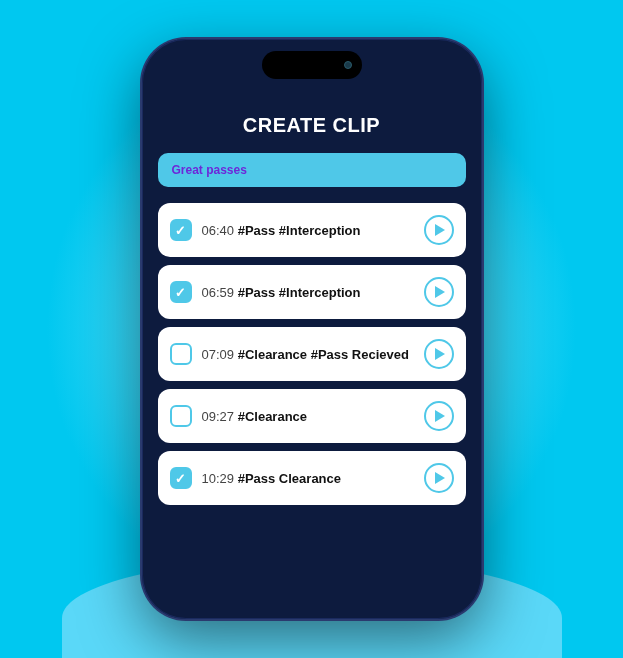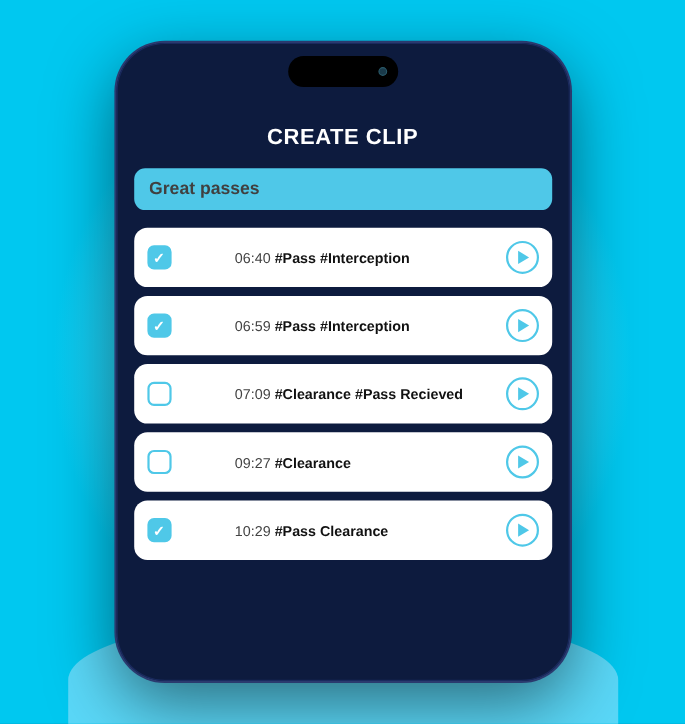--- a/index.html
+++ b/index.html
@@ -20,21 +20,21 @@
     body::before {
       content: '';
       position: absolute;
       top: 0; left: 0; right: 0; bottom: 0;
       background: radial-gradient(ellipse at center, #a0eeff 0%, #00c8f0 60%);
     }
 
     
     .phone {
       position: relative;
-      width: 412px;
+      width: 340px;
       height: 580px;
       background: #0d1b3e;
       border-radius: 44px;
       box-shadow:
         0 0 0 2px #2a3a6e,
         0 20px 60px rgba(0,0,0,0.5),
         inset 0 0 0 1px #1a2a5e;
       overflow: hidden;
       z-index: 1;
     }
@@ -115,22 +115,22 @@
       margin-bottom: 16px;
       align-items: center;
     }
 
     .clip-name-input {
       flex: 1;
       background: #4fc8e8;
       border: none;
       border-radius: 10px;
       padding: 10px 14px;
-      color: #404040;
-      font-size: 16px;
+      color: #6d28d9;
+      font-size: 12px;
       font-weight: 600;
       outline: none;
     }
 
     .clip-name-input::placeholder {
       color: rgba(255,255,255,0.7);
     }
 
     .create-btn {
       background: transparent;
@@ -186,21 +186,20 @@
 
     .clip-info {
       flex: 1;
       font-size: 13px;
       color: #222;
     }
 
     .clip-time {
       font-weight: 400;
       color: #444;
-      margin-left: 48px;
     }
 
     .clip-tags {
       font-weight: 700;
       color: #111;
       text-align: right;
     }
 
     .play-btn {
       width: 30px;

